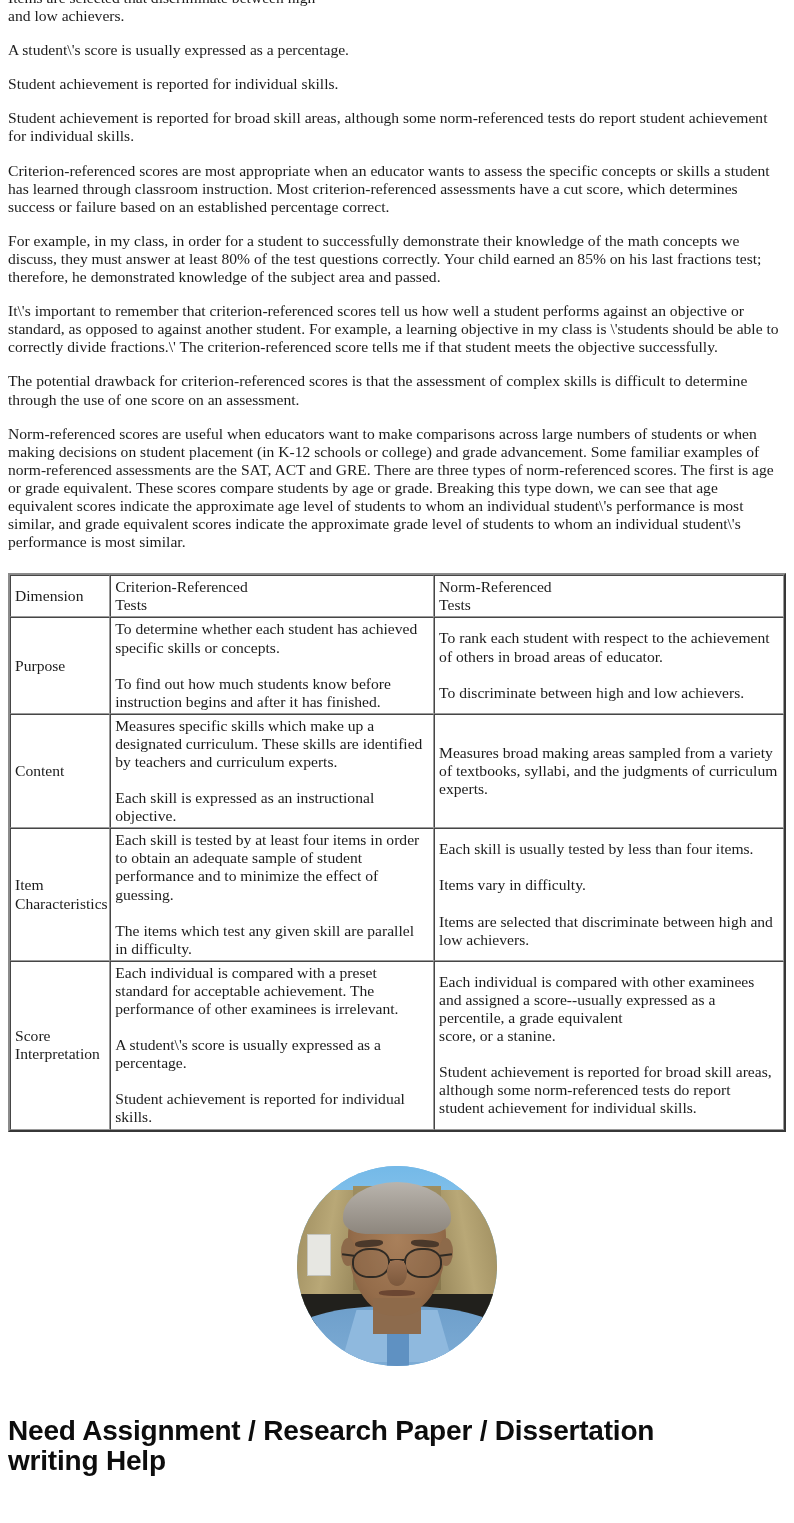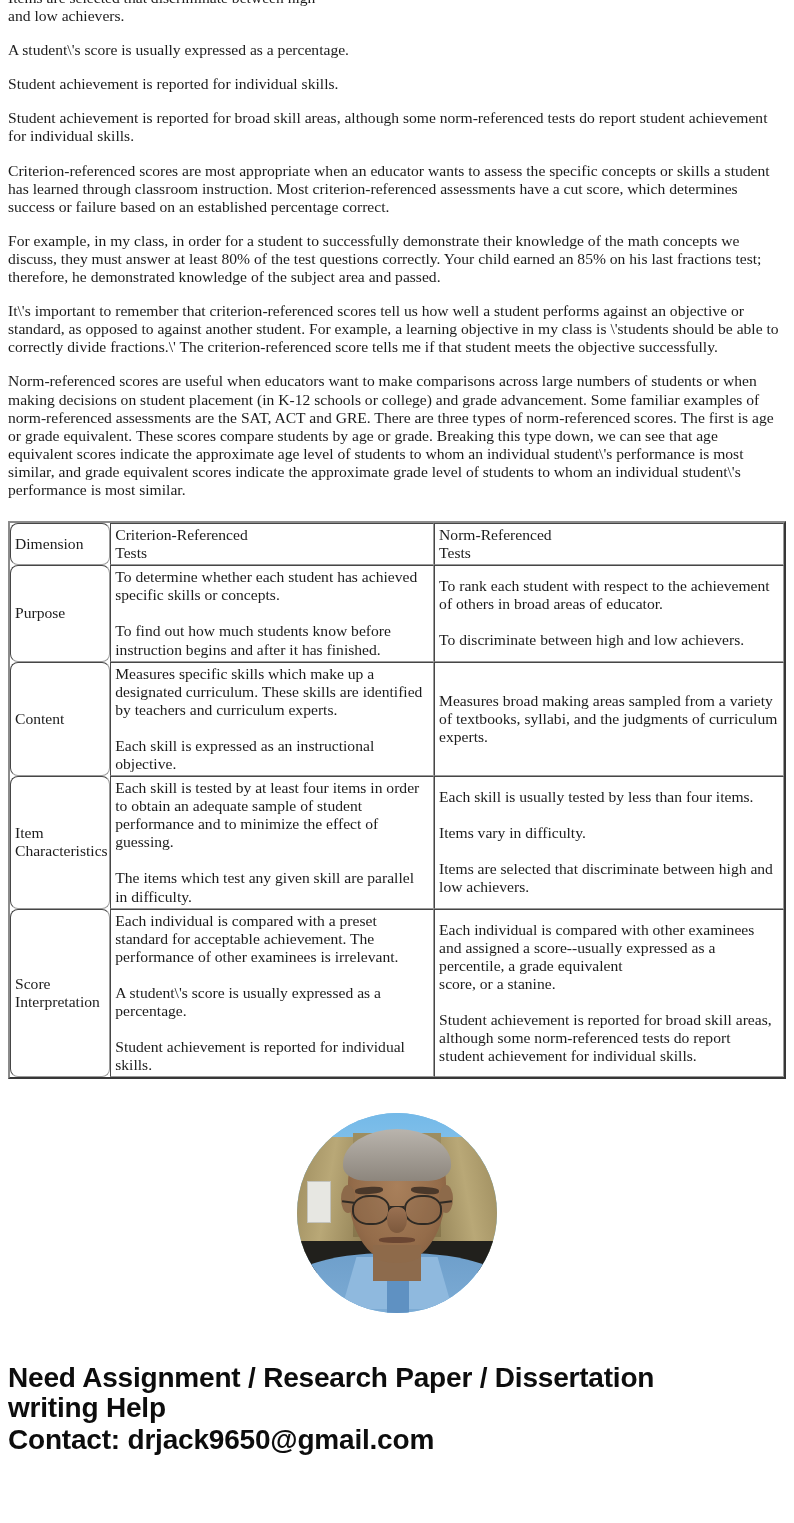--- a/index.html
+++ b/index.html
@@ -60,21 +60,20 @@
     font-size: 15.6px;
     line-height: 18.1px;
     color: #1c1c1c;
   }
   col.c1 { width: 100px; }
   col.c2 { width: 323px; }
   col.c3 { width: 349px; }
 
   td.dim-cell {
     vertical-align: middle;
-    border-radius: 8px;
   }
   td.body-cell p {
     margin: 0 0 0 0;
   }
   td.body-cell p + p {
     margin-top: 18px;
   }
   td.head-cell {
     vertical-align: top;
     padding-top: 3px;
@@ -221,20 +220,21 @@
 <div class="page">
 
   <div class="prose">
     <p class="para clipped">Items are selected that discriminate between high<br>and low achievers.</p>
     <p class="para">A student\'s score is usually expressed as a percentage.</p>
     <p class="para">Student achievement is reported for individual skills.</p>
     <p class="para">Student achievement is reported for broad skill areas, although some norm-referenced tests do report student achievement for individual skills.</p>
     <p class="para">Criterion-referenced scores are most appropriate when an educator wants to assess the specific concepts or skills a student has learned through classroom instruction. Most criterion-referenced assessments have a cut score, which determines success or failure based on an established percentage correct.</p>
     <p class="para">For example, in my class, in order for a student to successfully demonstrate their knowledge of the math concepts we discuss, they must answer at least 80% of the test questions correctly. Your child earned an 85% on his last fractions test; therefore, he demonstrated knowledge of the subject area and passed.</p>
     <p class="para">It\'s important to remember that criterion-referenced scores tell us how well a student performs against an objective or standard, as opposed to against another student. For example, a learning objective in my class is \'students should be able to correctly divide fractions.\' The criterion-referenced score tells me if that student meets the objective successfully.</p>
+    <p class="para">The potential drawback for criterion-referenced scores is that the assessment of complex skills is difficult to determine through the use of one score on an assessment.</p>
     <p class="para">Norm-referenced scores are useful when educators want to make comparisons across large numbers of students or when making decisions on student placement (in K-12 schools or college) and grade advancement. Some familiar examples of norm-referenced assessments are the SAT, ACT and GRE. There are three types of norm-referenced scores. The first is age or grade equivalent. These scores compare students by age or grade. Breaking this type down, we can see that age equivalent scores indicate the approximate age level of students to whom an individual student\'s performance is most similar, and grade equivalent scores indicate the approximate grade level of students to whom an individual student\'s performance is most similar.</p>
   </div>
 
   <div class="cmp-table-wrap">
     <table class="cmp">
       <colgroup>
         <col class="c1">
           <col class="c2">
           <col class="c3">
       </colgroup>
@@ -329,16 +329,15 @@
       <span class="av-templeR"></span>
       <span class="av-nose"></span>
       <span class="av-mouth"></span>
       <span class="av-chin"></span>
     </div>
   </div>
 
   <div class="cta">
     <span>Need Assignment / Research Paper / Dissertation</span>
     <span class="line2">writing Help</span>
-    <span class="line3">Contact: drjack9650@gmail.com</span>
   </div>
 
 </div>
 
 </body></html>

